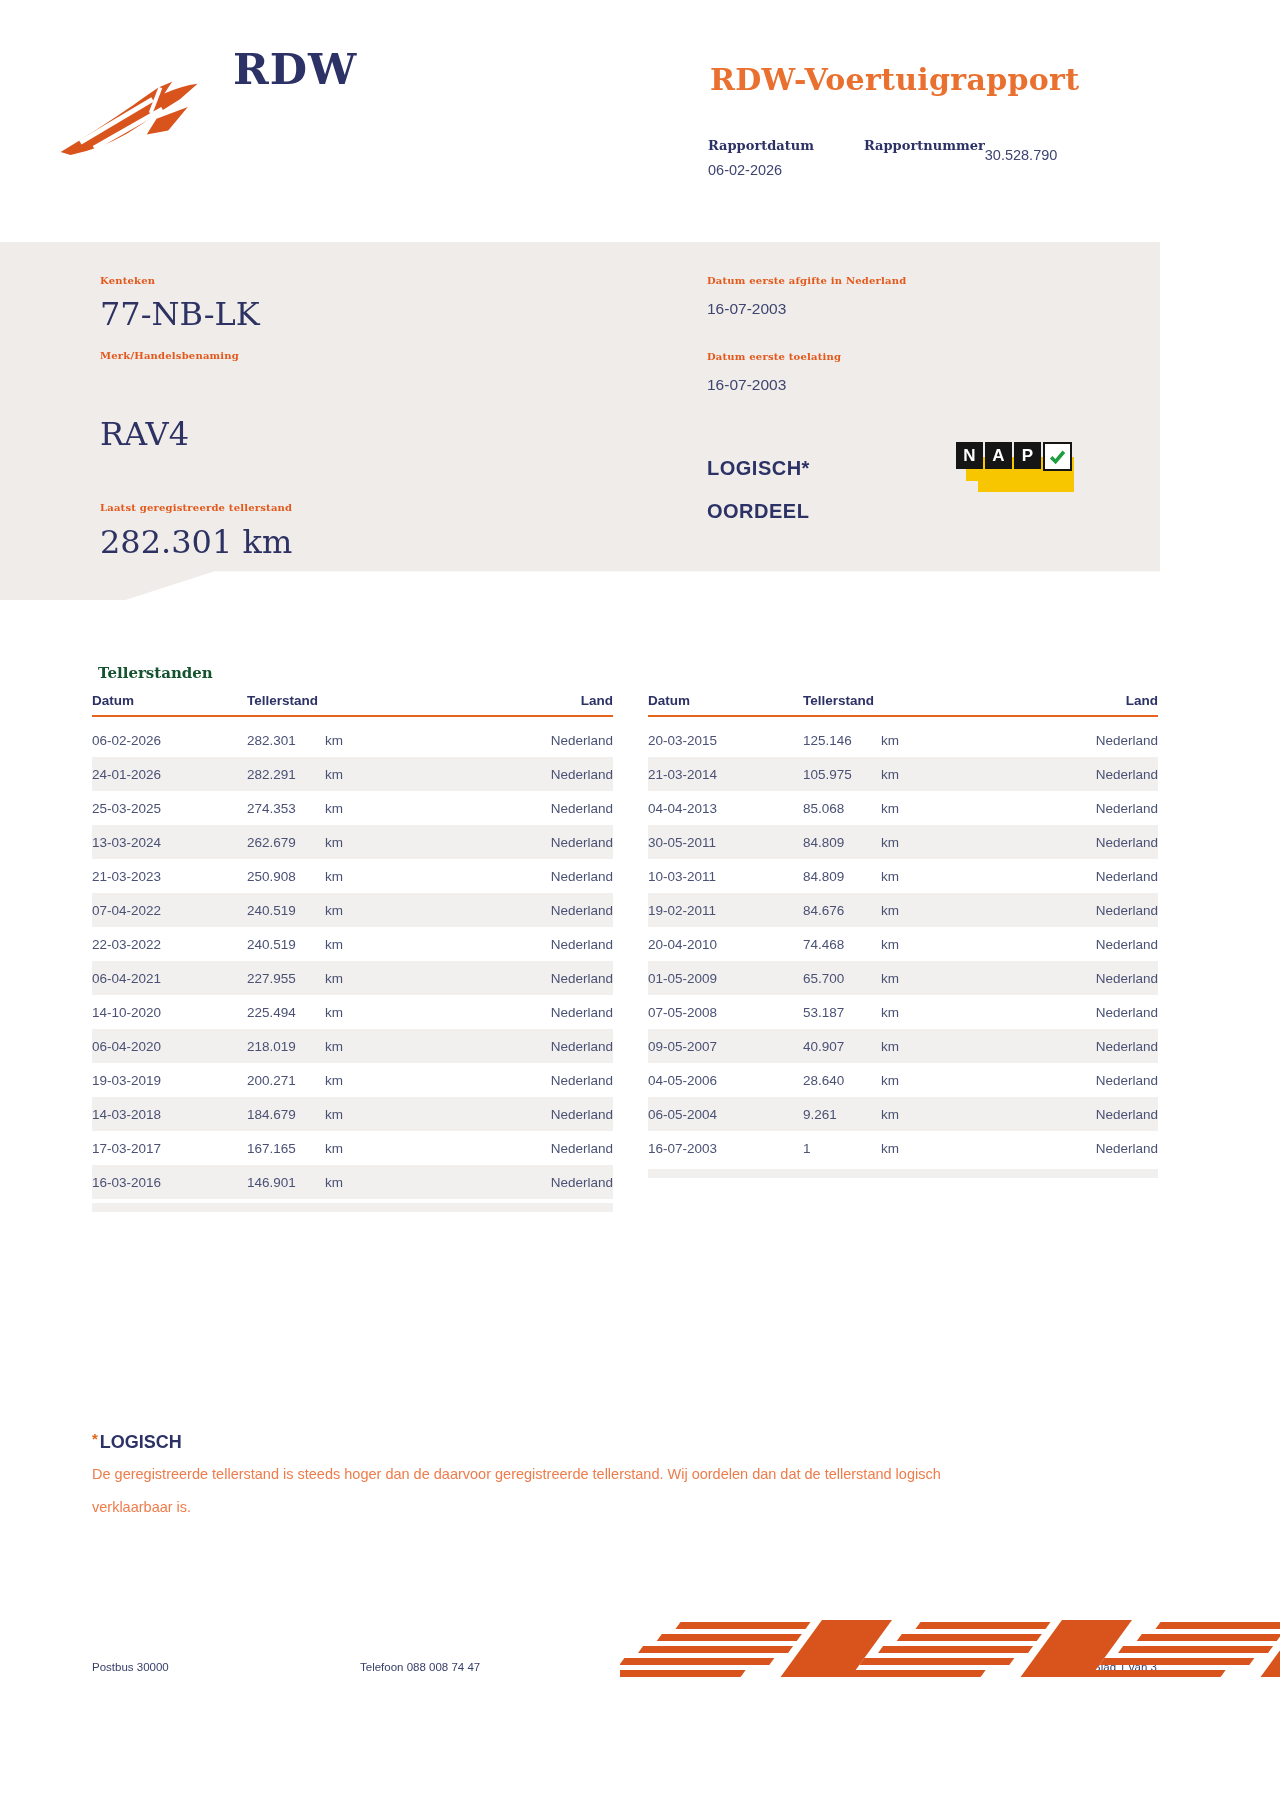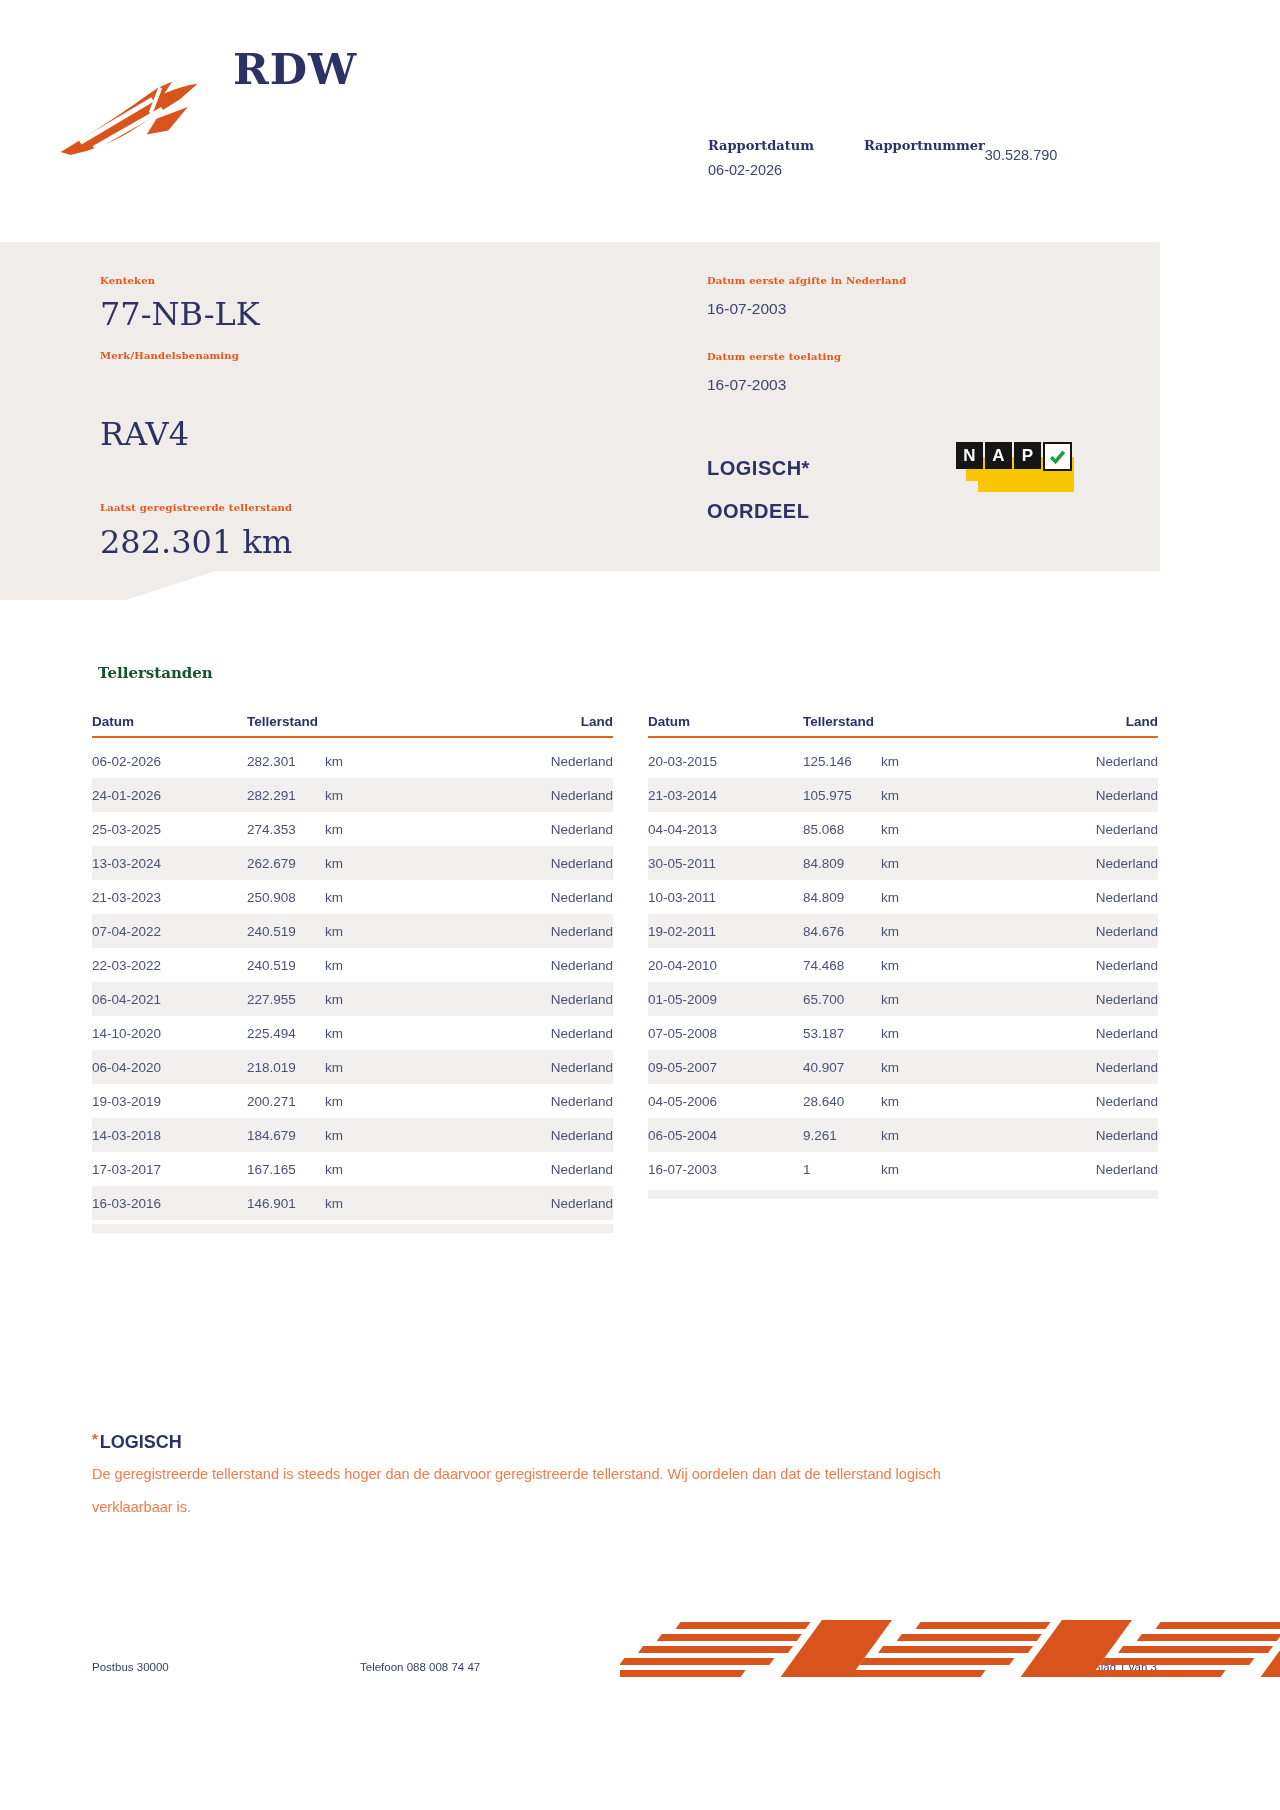--- a/index.html
+++ b/index.html
@@ -36,21 +36,21 @@
             align-items:center;justify-content:center;font-weight:800;font-size:17px;}
   .nap-check{width:25px;height:25px;background:#fff;border:2px solid #151515;display:flex;
              align-items:center;justify-content:center;}
 
   
   .section-title{position:absolute;left:98px;top:664px;font-family:"DejaVu Serif",serif;
                  font-weight:700;font-size:15px;color:#14532d;}
   .tbl{position:absolute;top:693px;}
   .tbl.left{left:92px;width:521px;} .tbl.right{left:648px;width:510px;}
   .thead{display:flex;align-items:flex-end;font-weight:700;font-size:13.5px;color:#2C3166;
-         padding-bottom:7px;border-bottom:2px solid #E4641E;margin-top:21px;}
+         padding-bottom:7px;border-bottom:2px solid #E4641E;}
   .c1{width:155px;} .c2{width:135px;display:flex;} .c3{flex:1;text-align:right;}
   .tbody{margin-top:6px;}
   .trow{height:34px;display:flex;align-items:center;font-size:13.5px;color:#4A5174;}
   .trow:nth-child(even){background:#F2F0EE;}
   .num{width:72px;display:inline-block;}
   .unit{margin-left:6px;}
   .bottombar{height:9px;background:#F2F0EE;margin-top:4px;}
 
   
   .footnote-title{position:absolute;left:92px;top:1430px;font-size:18px;font-weight:800;color:#2C3166;}
@@ -78,20 +78,21 @@
         <path d="M102,52 L134,40 L114,64 L92,68 Z"></path>
       </g>
       <g stroke="#ffffff" stroke-width="5" fill="none">
         <path d="M24,76 L98,32"></path>
         <path d="M38,82 L108,42"></path>
       </g>
       <path d="M106,20 L96,46" stroke="#ffffff" stroke-width="4" fill="none"></path>
     </svg>
   </div>
   <div class="rdw-wordmark">RDW</div>
+  <div class="doc-title">RDW-Voertuigrapport</div>
 
   <div class="meta-col c1">
     <div class="meta-label">Rapportdatum</div>
     <div class="meta-value">06-02-2026</div>
   </div>
   <div class="meta-col c2">
     <div class="meta-label">Rapportnummer</div>
     <div class="meta-value">30.528.790</div>
   </div>
 

